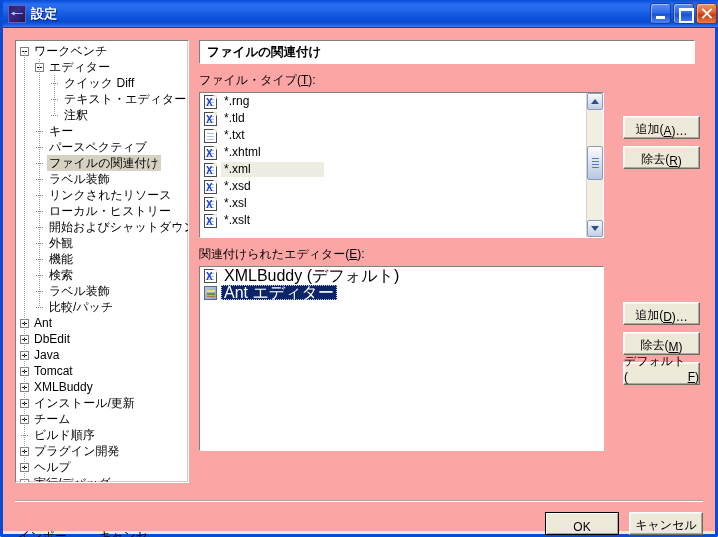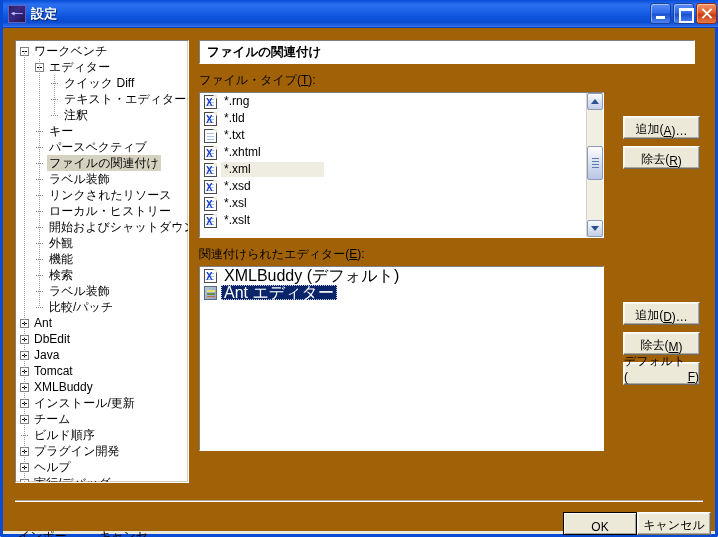--- a/index.html
+++ b/index.html
@@ -83,21 +83,21 @@
     content: ""; position: absolute; left: 9px; top: 3px;
     width: 2px; height: 13px; background: #fff;
   }
   .winbtn.close::before { transform: rotate(45deg); }
   .winbtn.close::after  { transform: rotate(-45deg); }
 
   
   #client {
     position: absolute; left: 0; top: 28px;
     width: 712px; height: 503px;
-    background: #a16207;
+    background: #fca5a5;
     text-decoration: underline;
   }
 
   
   #tree-panel {
     position: absolute; left: 12px; top: 12px;
     width: 174px; height: 443px;
     overflow: hidden;
     font-size: 12px;
     background: #ffffff;
@@ -286,21 +286,21 @@
   #side-btns-bot { position: absolute; left: 620px; top: 274px; }
   .sidebtn { width: 77px; height: 23px; margin-bottom: 7px; }
 
   #sep {
     position: absolute; left: 12px; top: 472px;
     width: 688px; height: 2px;
     border-top: 1px solid #aca899;
     border-bottom: 1px solid #ffffff;
   }
   #bottom-left { position: absolute; left: 14px; top: 484px; display: flex; gap: 8px; }
-  #bottom-right { position: absolute; right: 4px; top: 484px; display: flex; gap: 0; }
+  #bottom-right { position: absolute; right: 12px; top: 484px; display: flex; gap: 10px; }
   .botbtn { width: 73px; height: 23px; margin-top: 28px; }
   .okbtn { width: 74px; height: 23px; }
 </style>
 </head>
 <body>
 
 <div id="window">
 
   <div id="titlebar">
     <div id="win-icon"></div>

